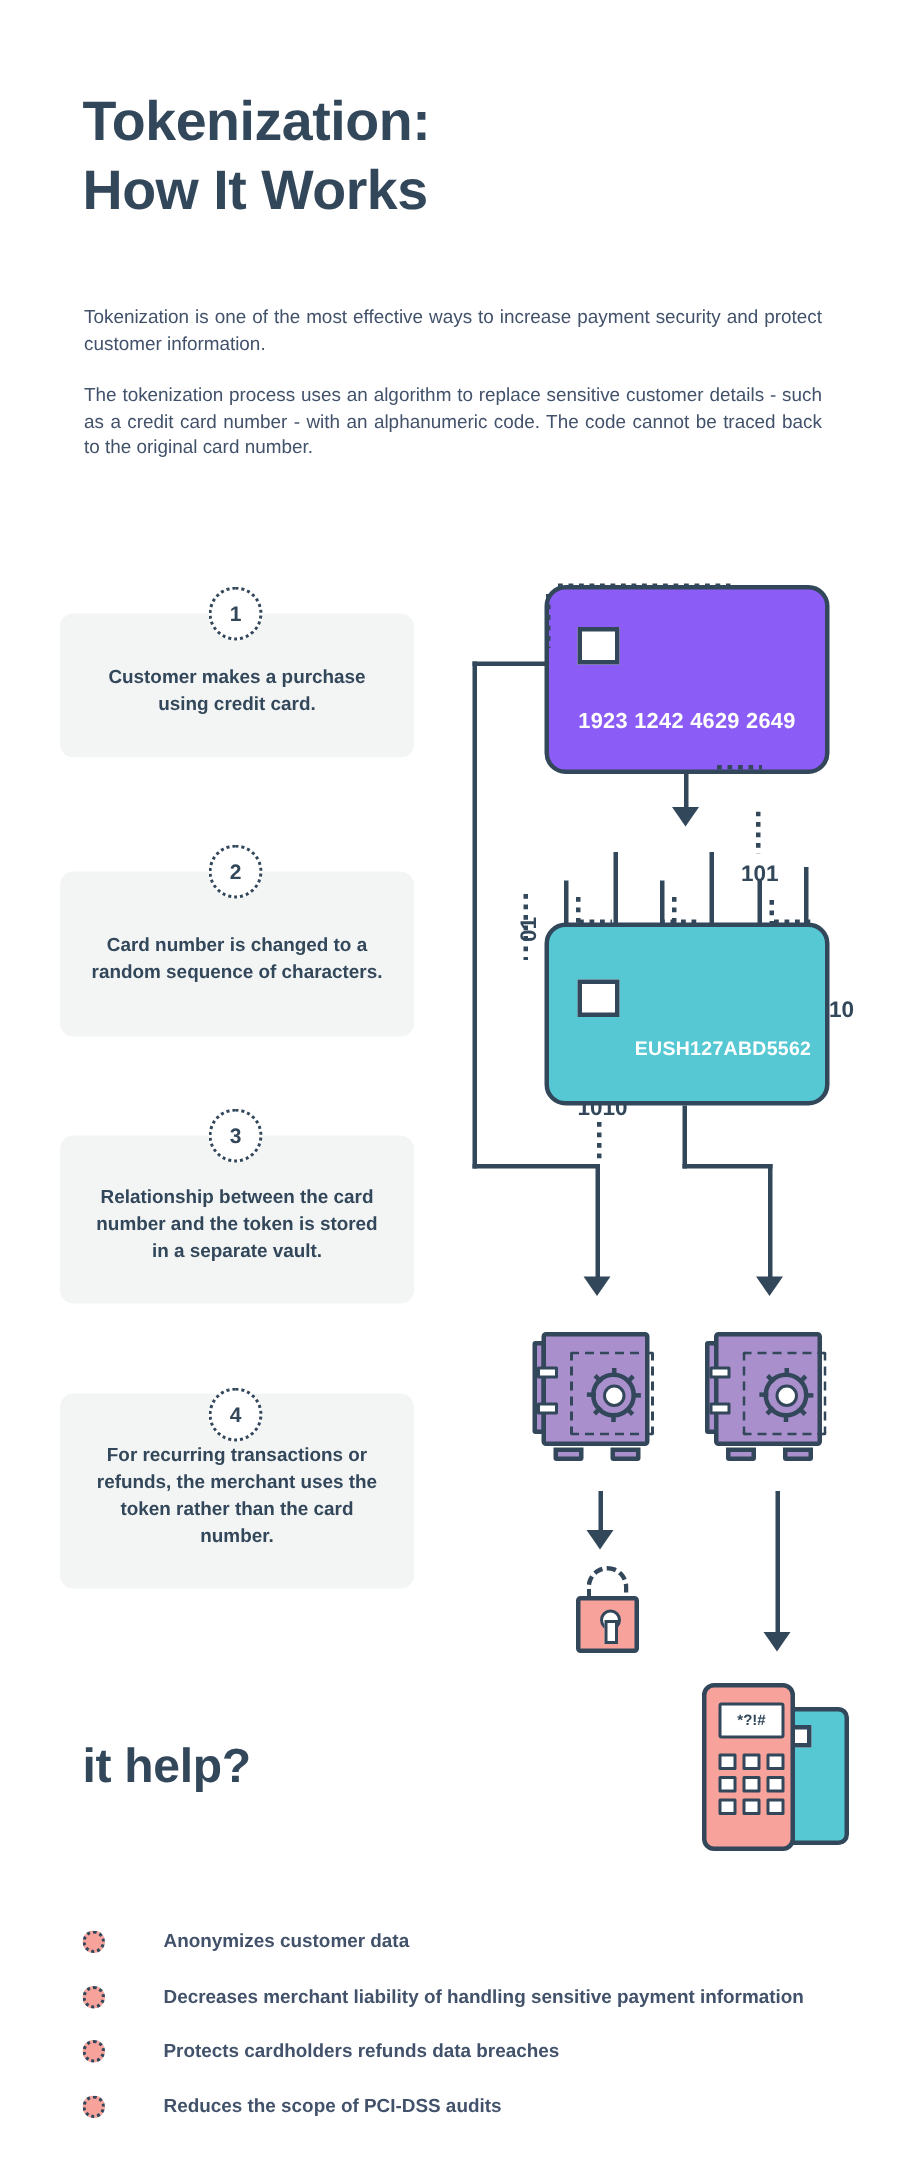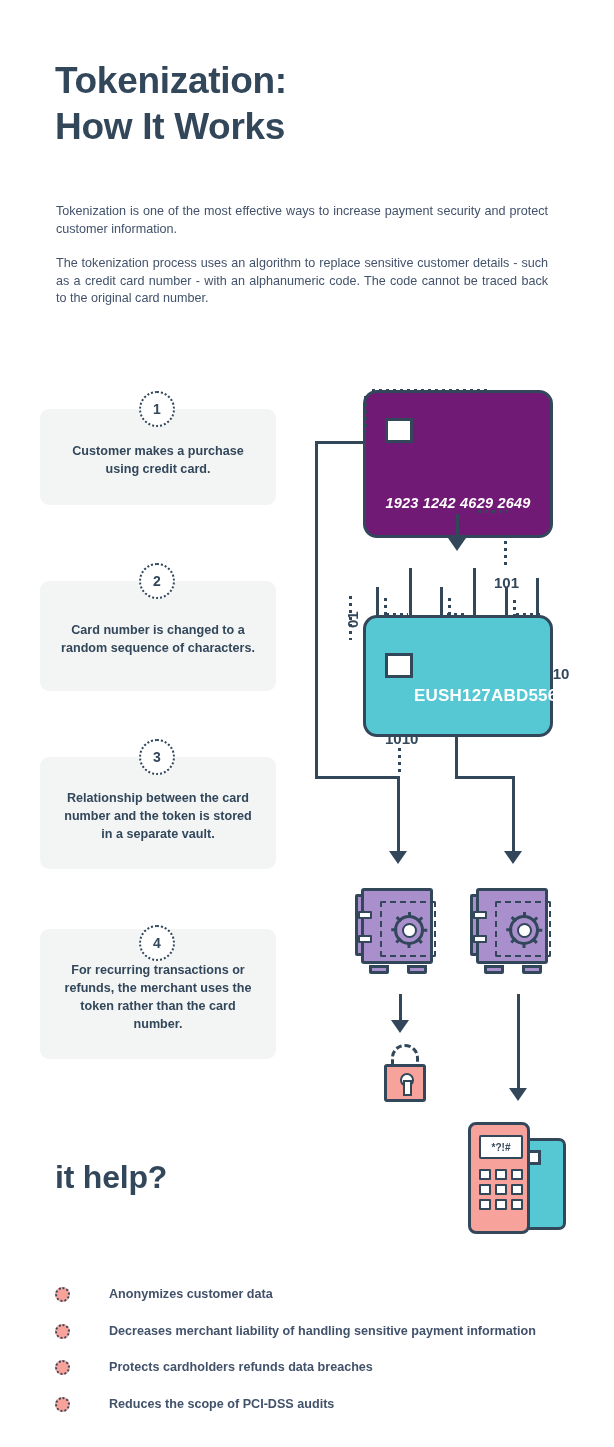--- a/index.html
+++ b/index.html
@@ -65,34 +65,33 @@
 
   
   .card {
     position:absolute;
     border:3px solid #33475b;
     border-radius:14px;
     display:flex; align-items:flex-end;
     color:#ffffff;
   }
   .card-coral {
-    left:363px; top:390px; width:190px; height:148px;
-    background:#701a75;
-    font-style:italic;
+    left:363px; top:390px; width:190px; height:126px;
+    background:#8b5cf6;
   }
   .card-teal {
     left:363px; top:615px; width:190px; height:122px;
     background:#56c8d3;
   }
   .card-num {
     position:absolute; left:0; right:0; bottom:24px;
     text-align:center; font-size:14.5px; font-weight:bold;
     color:#ffffff; letter-spacing:0.2px;
   }
-  .card-teal .card-num { bottom:28px; font-size:17px;padding-left:48px; }
+  .card-teal .card-num { bottom:28px; font-size:13px;padding-left:48px; }
   .chip {
     position:absolute; left:19px; top:25px;
     width:28px; height:25px;
     background:#ffffff; border:3px solid #33475b;
   }
   .card-teal .chip { top:35px; }
 
   
   .line-v { position:absolute; width:3px; background:#33475b; }
   .line-h { position:absolute; height:3px; background:#33475b; }

